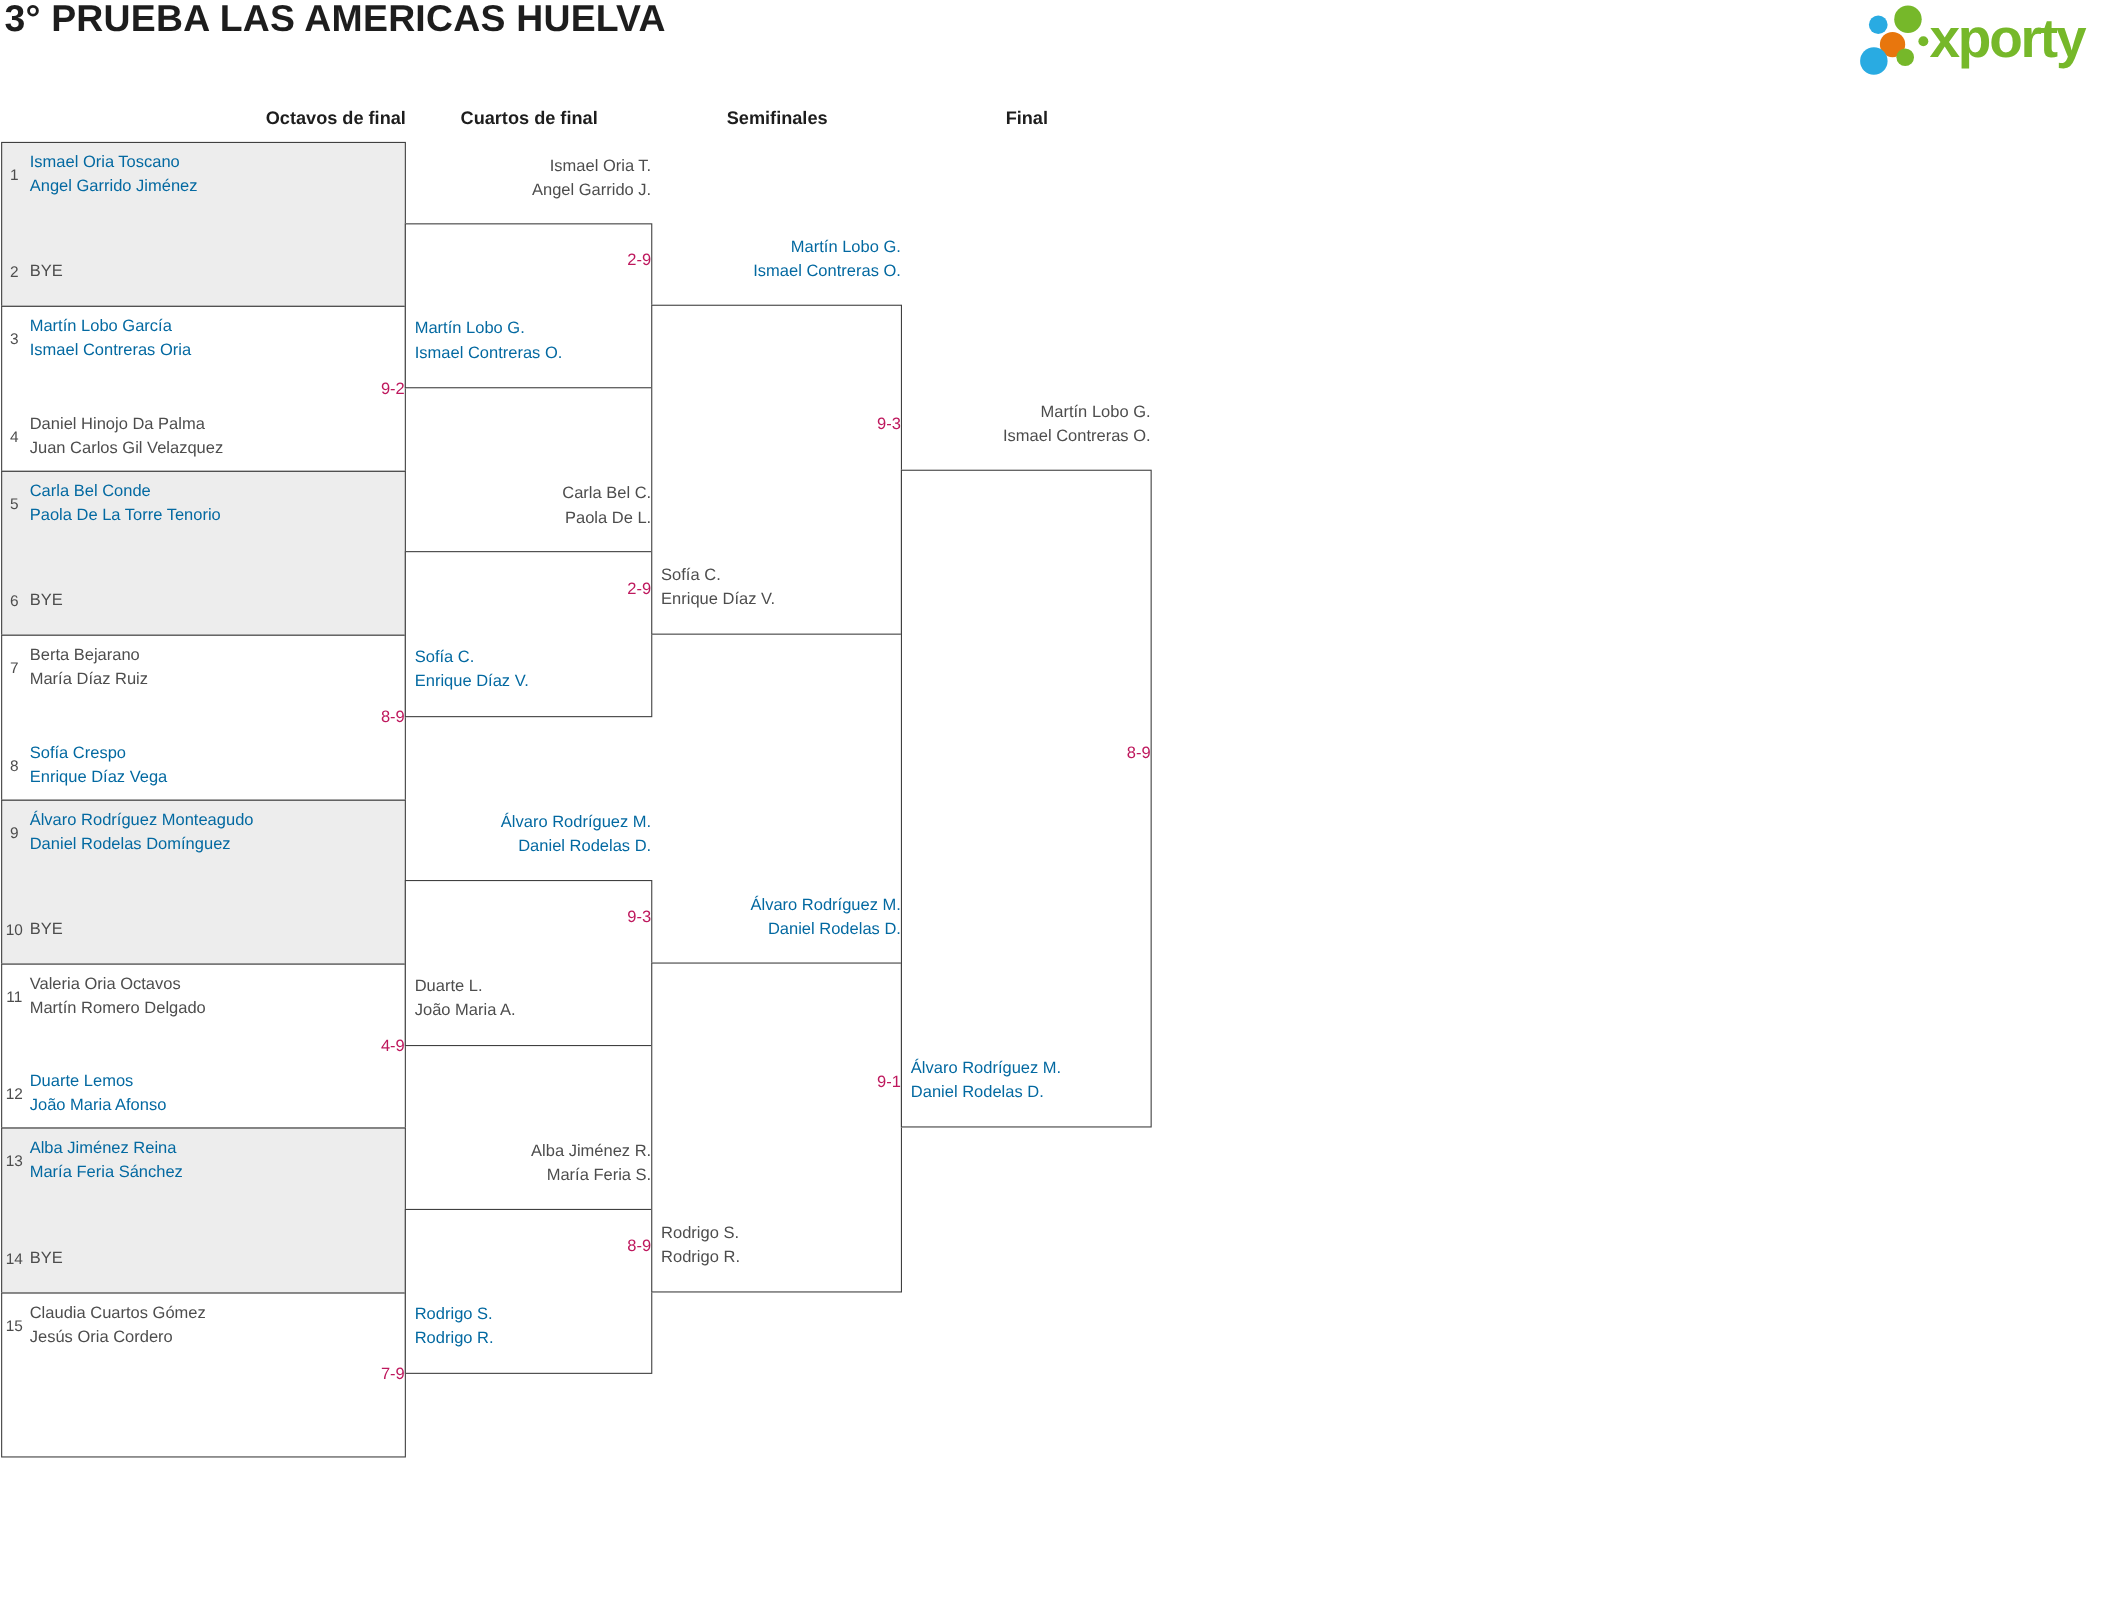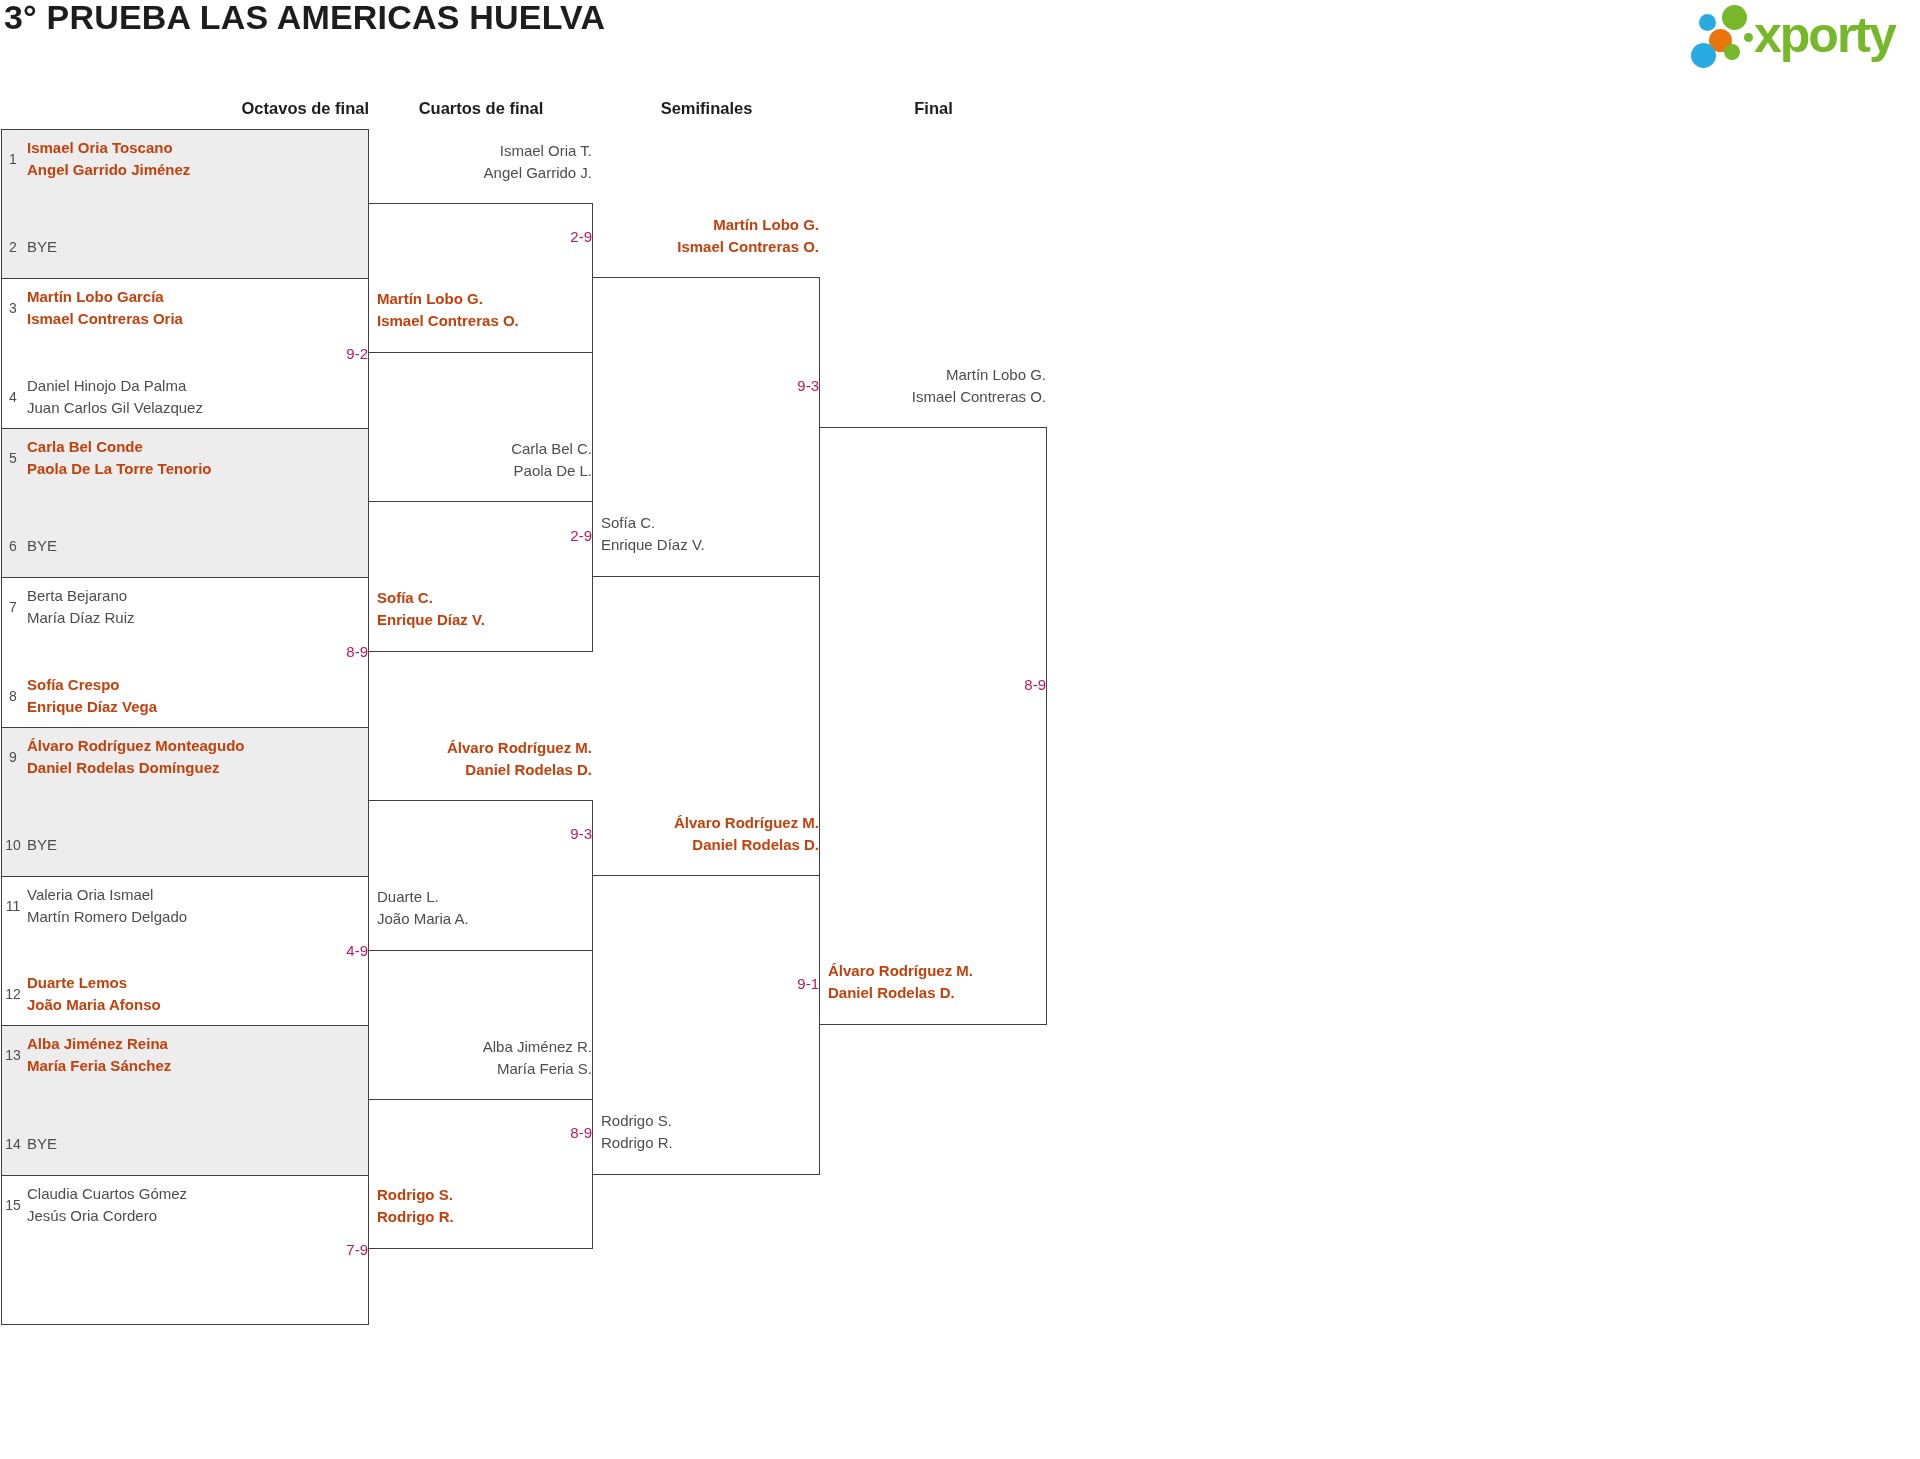--- a/index.html
+++ b/index.html
@@ -24,21 +24,21 @@
   .m.fin{left:819px;width:228px;height:598.5px;}
   .team{position:absolute;left:0;right:0;height:44px;}
   .m.r1 .t1{top:7px;}
   .m.r1 .t2{bottom:9px;}
   .m.r2 .t1{top:-64px;text-align:right;}
   .m.r2 .t2{bottom:20px;}
   .names{position:absolute;left:25px;right:0;top:0;bottom:0;display:flex;
          flex-direction:column;justify-content:center;}
   .m.r2 .names{left:8px;}
   .player{font-size:15px;line-height:22px;color:#4d4d4d;white-space:nowrap;}
-  .team[data-result="winner"] .player{font-weight:700;color:#c2410c;}
+  .team[data-result="winner"] .player{font-weight:400;color:#0369a1;}
   .seed{position:absolute;left:0;top:0;bottom:0;width:22px;display:flex;
         align-items:center;justify-content:center;font-size:14px;color:#4d4d4d;}
   .score{position:absolute;left:0;width:100%;text-align:right;font-size:15px;
          line-height:22px;color:#be185d;}
   .m.r1 .score{top:calc(50% - 11px);}
   .m.r2 .score{top:calc(50% - 52px);}
 </style>
 </head>
 <body>
 
@@ -150,21 +150,21 @@
           <div class="player">BYE</div>
           <div class="player"></div>
         </div>
     </div>
   </div>
 
   <div class="m r1" style="top:875.875px;" data-kind="played">
     <div class="team t1" data-result="loser">
       <span class="seed">11</span>
       <div class="names">
-          <div class="player">Valeria Oria Ismael</div>
+          <div class="player">Valeria Oria Octavos</div>
           <div class="player">Martín Romero Delgado</div>
         </div>
     </div>
     <div class="score">4-9</div>
     <div class="team t2" data-result="winner">
       <span class="seed">12</span>
       <div class="names">
           <div class="player">Duarte Lemos</div>
           <div class="player">João Maria Afonso</div>
         </div>

